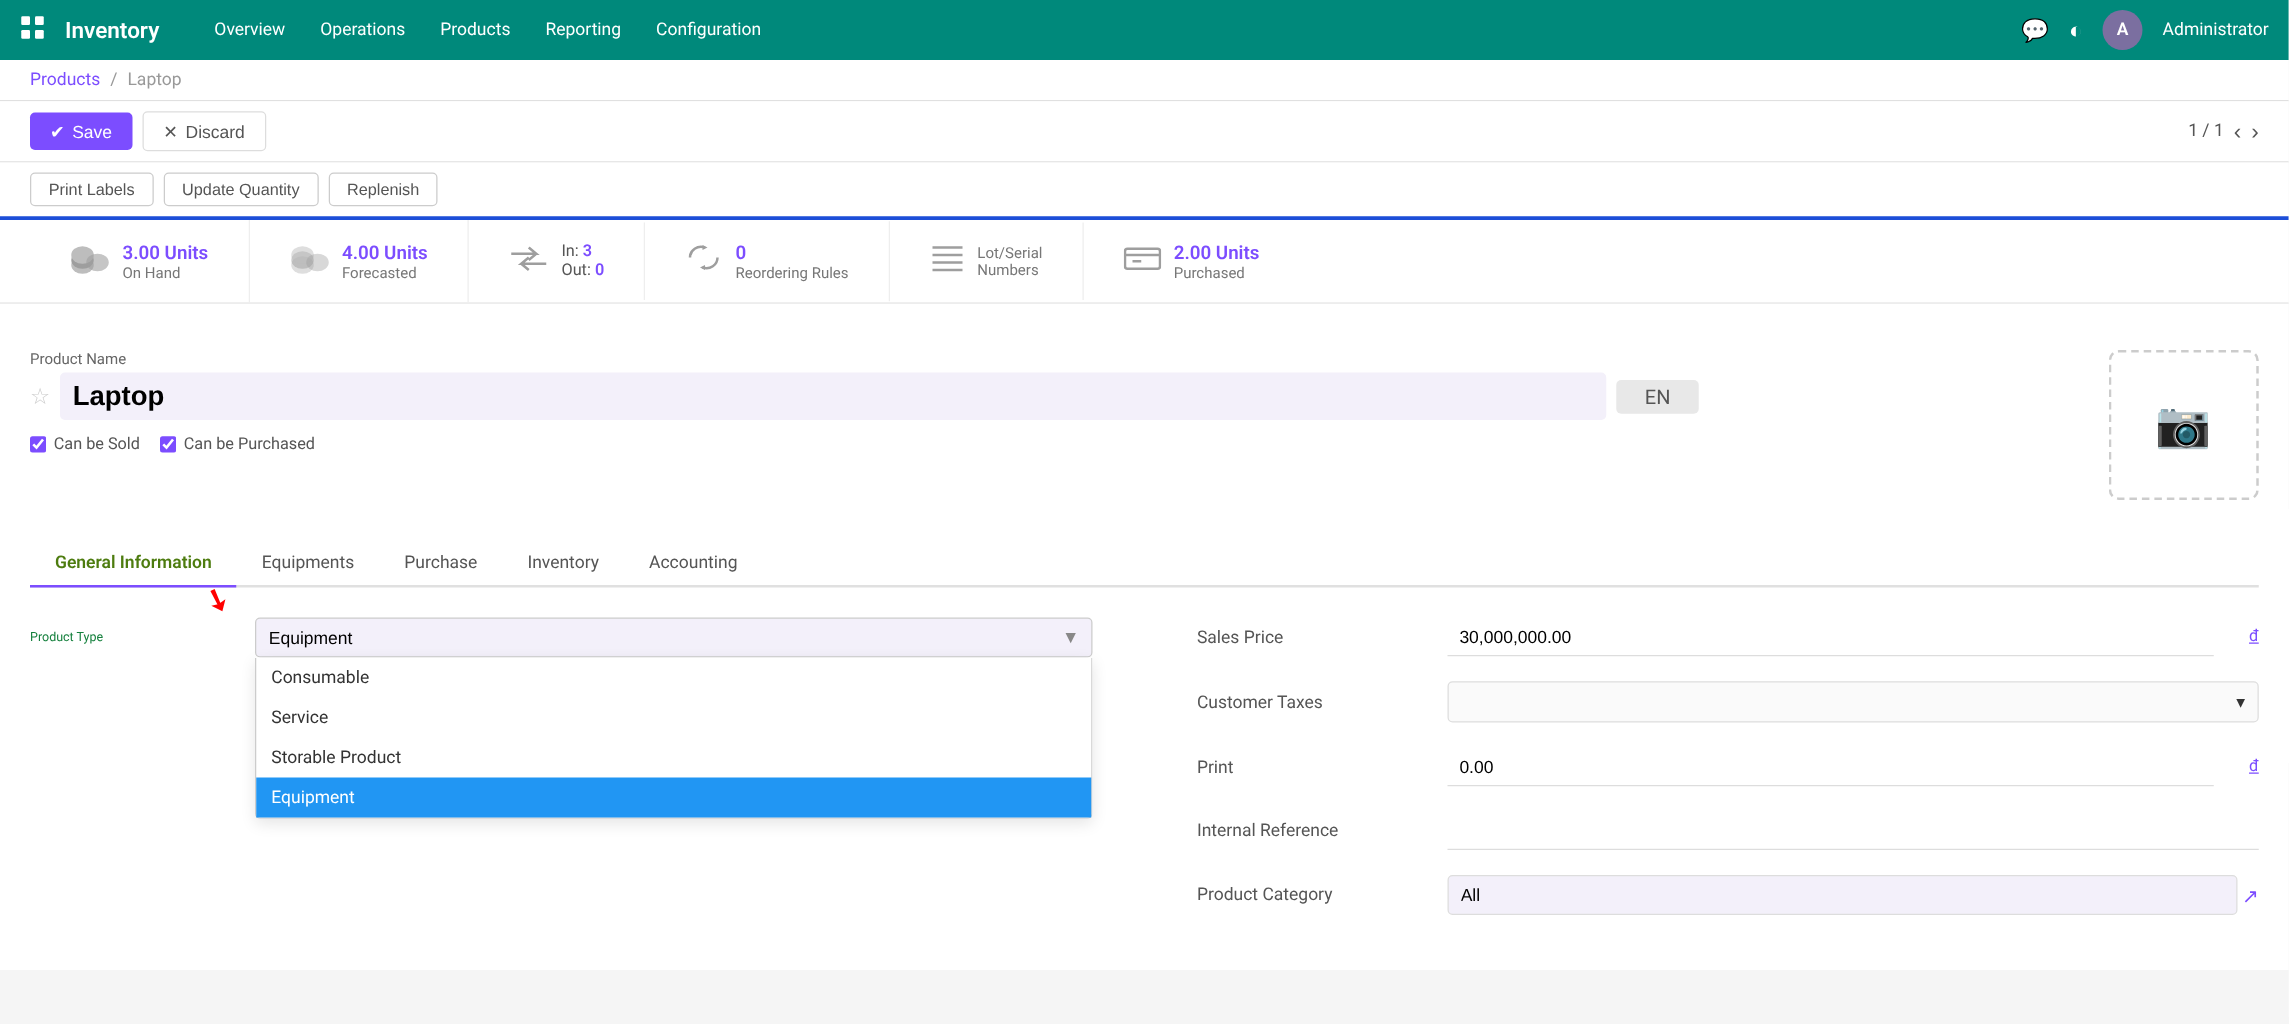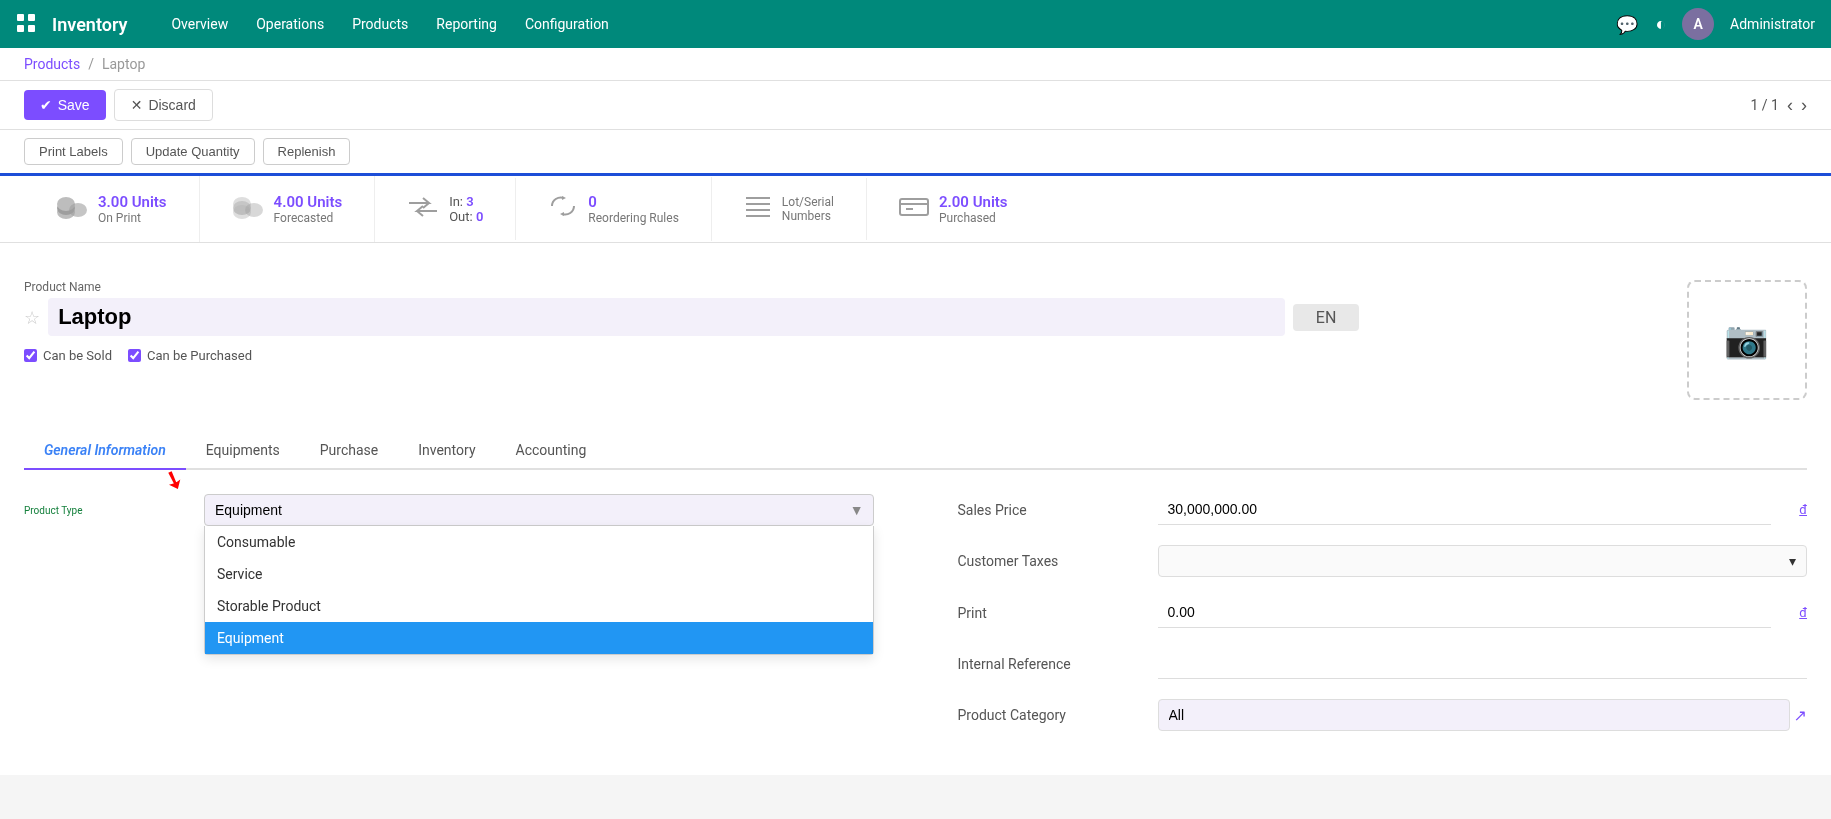--- a/index.html
+++ b/index.html
@@ -181,24 +181,23 @@
     }
     .tab {
       padding: 10px 20px;
       cursor: pointer;
       font-size: 14px;
       color: #555;
       border-bottom: 2px solid transparent;
       margin-bottom: -2px;
     }
     .tab.active {
-      color: #3b82f6;
+      color: #4d7c0f;
       border-bottom-color: #7c4dff;
       font-weight: 600;
-      font-style: italic;
     }
 
     
     .tab-content {
       padding: 24px 0;
       display: flex;
       gap: 48px;
     }
     .tab-left { flex: 1; }
     .tab-right { flex: 1; margin-left: 36px; }
@@ -391,21 +390,21 @@
     <span class="stat-icon">
       <svg width="32" height="28" viewBox="0 0 32 28" fill="none">
         <ellipse cx="10" cy="20" rx="9" ry="7" fill="#bdbdbd"></ellipse>
         <ellipse cx="10" cy="16" rx="9" ry="7" fill="#9e9e9e"></ellipse>
         <ellipse cx="10" cy="12" rx="9" ry="7" fill="#bdbdbd"></ellipse>
         <ellipse cx="22" cy="18" rx="9" ry="7" fill="#9e9e9e" opacity="0.6"></ellipse>
       </svg>
     </span>
     <div class="stat-values">
       <div class="stat-number">3.00 Units</div>
-      <div class="stat-label">On Print</div>
+      <div class="stat-label">On Hand</div>
     </div>
   </div>
 
   <div class="stat-item">
     <span class="stat-icon">
       <svg width="32" height="28" viewBox="0 0 32 28" fill="none">
         <ellipse cx="10" cy="20" rx="9" ry="7" fill="#bdbdbd" opacity="0.5"></ellipse>
         <ellipse cx="10" cy="16" rx="9" ry="7" fill="#9e9e9e" opacity="0.5"></ellipse>
         <ellipse cx="10" cy="12" rx="9" ry="7" fill="#bdbdbd" opacity="0.5"></ellipse>
         <ellipse cx="22" cy="18" rx="9" ry="7" fill="#9e9e9e" opacity="0.4"></ellipse>

